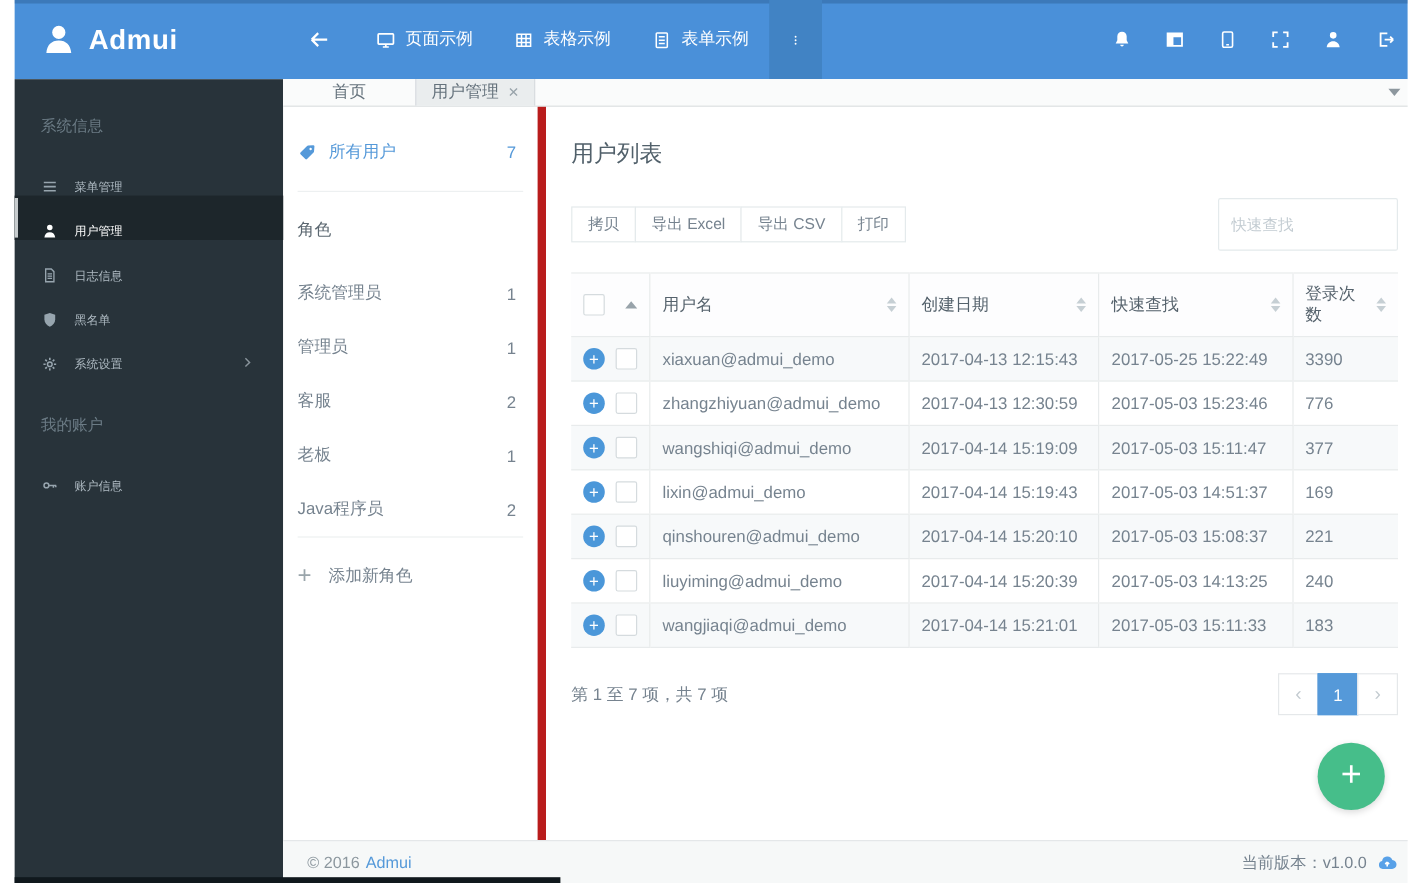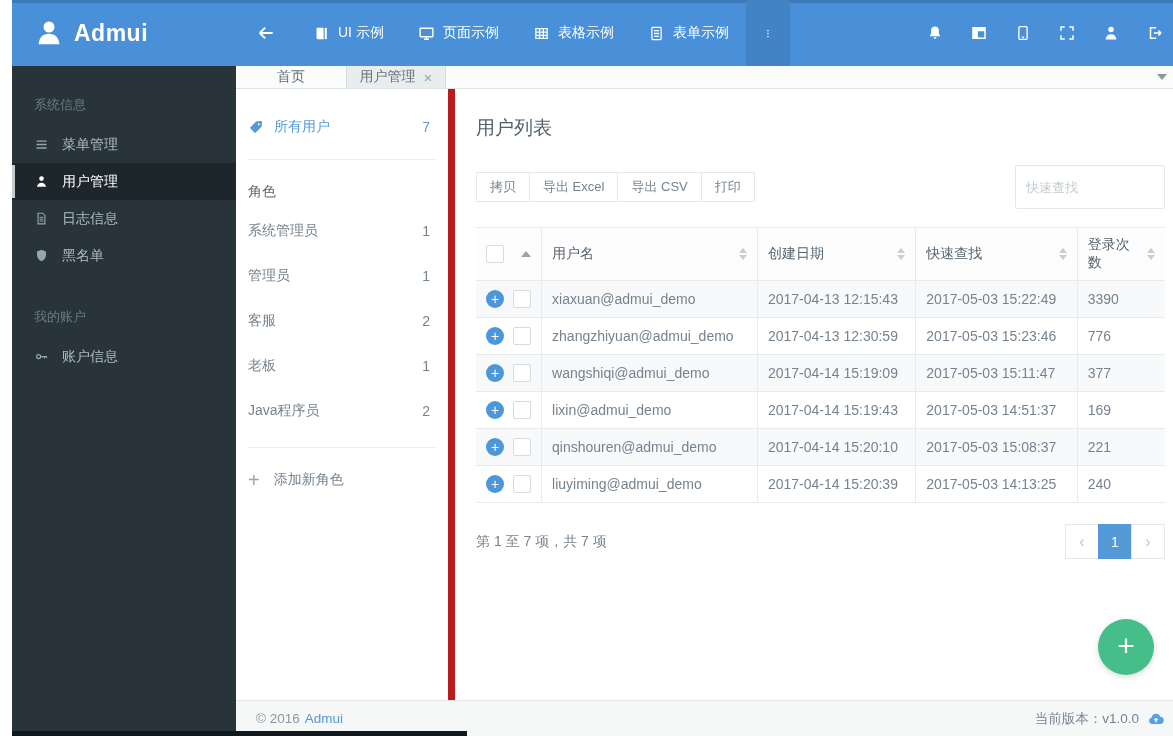--- a/index.html
+++ b/index.html
@@ -20,21 +20,21 @@
   .top-right { margin-left:auto; display:flex; align-items:stretch; padding-right:8px; }
   .icon-btn { width:44px; display:flex; align-items:center; justify-content:center; cursor:pointer; }
   .icon-btn svg { width:18px; height:18px; }
 
   
   .layout { display:flex; height:670px; }
 
   
   .sidebar { width:224px; background:#28333a; flex:none; padding-top:22px; }
   .side-label { color:#6b7b85; font-size:13px; padding:8px 22px 12px; }
-  .side-item { position:relative; display:flex; align-items:center; gap:13px; height:37px; padding:0 24px 0 22px; color:#aebac2; font-size:14px; cursor:pointer; }
+  .side-item { position:relative; display:flex; align-items:flex-end; gap:13px; height:37px; padding:0 24px 0 22px; color:#aebac2; font-size:10px; cursor:pointer; }
   .side-item svg { width:15px; height:15px; flex:none; color:#97a5ae; }
   .side-item.active { background:#1d262b; color:#fff; }
   .side-item.active svg { color:#fff; }
   .side-item.active::before { content:""; position:absolute; left:0; top:2px; bottom:2px; width:3px; background:#c7ccce; }
   .side-item .chev { margin-left:auto; }
   .side-item .chev svg { width:12px; height:12px; color:#8a959c; }
   .side-gap { height:26px; }
 
   
   .workspace { flex:1; display:flex; flex-direction:column; background:#fff; min-width:0; }
@@ -49,21 +49,21 @@
   
   .content { flex:1; display:flex; min-height:0; }
 
   
   .subpanel { width:219px; flex:none; border-right:7px solid #b91c1c; padding:0 12px; }
   .allusers { margin-top:22px; height:32px; display:flex; align-items:center; gap:10px; color:#5599d9; font-size:14px; cursor:pointer; }
   .allusers svg { width:16px; height:16px; }
   .allusers .cnt { margin-left:auto; padding-right:6px; }
   .p-divider { border-top:1px solid #edf0f1; margin-top:16px; }
   .roles-header { margin-top:16px; height:32px; display:flex; align-items:center; color:#5b6770; font-size:14px; }
-  .role-row { height:45px; display:flex; align-items:center; color:#76838f; font-size:14px; cursor:pointer; }
+  .role-row { height:45px; display:flex; align-items:flex-end; color:#76838f; font-size:14px; cursor:pointer; }
   .role-row .role-count { margin-left:auto; padding-right:6px; }
   .addrole { margin-top:12px; height:40px; display:flex; align-items:center; gap:14px; color:#76838f; font-size:14px; cursor:pointer; }
   .addrole .plus { color:#9aa5ab; font-size:20px; font-weight:400; line-height:1; }
 
   
   .main { flex:1; position:relative; padding:18px 20px 0 21px; min-width:0; }
   .page-title { font-size:19px; font-weight:400; color:#51606a; margin:8px 0 24px; }
   .toolbar { display:flex; align-items:center; margin-bottom:18px; }
   .btn-group { display:flex; }
   .tbtn { border:1px solid #e4eaec; background:#fff; color:#76838f; font-size:13px; padding:5px 13px; margin-left:-1px; cursor:pointer; font-family:inherit; }
@@ -128,27 +128,20 @@
     </div>
 
     <nav class="topnav">
       <div class="nav-btn back-btn">
         <svg viewBox="0 0 24 24" style="width:20px;height:20px">
           <path fill="none" stroke="currentColor" stroke-width="2.2" d="M20 12H4.5m0 0L11 5.5M4.5 12L11 18.5"></path>
         </svg>
       </div>
       <div class="nav-btn">
         <svg viewBox="0 0 24 24">
-          <path fill="currentColor" d="M5 4h8.5A1.5 1.5 0 0115 5.5V20H6.5A1.5 1.5 0 015 18.5z"></path>
-          <rect x="16.6" y="4" width="2.9" height="16" fill="currentColor"></rect>
-        </svg>
-        <span>UI 示例</span>
-      </div>
-      <div class="nav-btn">
-        <svg viewBox="0 0 24 24">
           <rect x="3" y="4.5" width="18" height="12" rx="1" fill="none" stroke="currentColor" stroke-width="2"></rect>
           <path d="M8.5 20h7M12 16.5V20" fill="none" stroke="currentColor" stroke-width="2"></path>
         </svg>
         <span>页面示例</span>
       </div>
       <div class="nav-btn">
         <svg viewBox="0 0 24 24">
           <path fill="none" stroke="currentColor" stroke-width="1.8" d="M4 5h16v14H4zM4 10h16M4 14.7h16M9.3 5v14M14.6 5v14"></path>
         </svg>
         <span>表格示例</span>
@@ -234,20 +227,32 @@
         <span>日志信息</span>
       </div>
 
       <div class="side-item">
         <svg viewBox="0 0 24 24">
             <path fill="currentColor" d="M12 2.8l7.2 2.6v5.8c0 4.9-3 8-7.2 10-4.2-2-7.2-5.1-7.2-10V5.4z"></path>
           </svg>
         <span>黑名单</span>
       </div>
 
+      <div class="side-item">
+        <svg viewBox="0 0 24 24">
+          <circle cx="12" cy="12" r="3.1" fill="none" stroke="currentColor" stroke-width="2"></circle>
+          <path fill="none" stroke="currentColor" stroke-width="2.2" d="M12 3.5v3M12 17.5v3M3.5 12h3M17.5 12h3M6 6l2.1 2.1M15.9 15.9L18 18M18 6l-2.1 2.1M8.1 15.9L6 18"></path>
+        </svg>
+        <span>系统设置</span>
+        <span class="chev">
+          <svg viewBox="0 0 24 24">
+              <path fill="none" stroke="currentColor" stroke-width="2.4" d="M9 5l7 7-7 7"></path>
+            </svg>
+        </span>
+      </div>
 
       <div class="side-gap"></div>
       <div class="side-label">我的账户</div>
 
       <div class="side-item">
         <svg viewBox="0 0 24 24">
           <circle cx="7.5" cy="12" r="3.2" fill="none" stroke="currentColor" stroke-width="2"></circle>
           <path fill="none" stroke="currentColor" stroke-width="2" d="M10.7 12h9.8M16.8 12v3.2M20 12v2.4"></path>
         </svg>
         <span>账户信息</span>
@@ -386,21 +391,21 @@
 
                 <tr>
                   <td>
                     <span class="selcell">
                       <span class="expand"></span>
                       <span class="checkbox"></span>
                     </span>
                   </td>
                   <td>xiaxuan@admui_demo</td>
                   <td>2017-04-13 12:15:43</td>
-                  <td>2017-05-03 15:22:49</td>
+                  <td>2017-05-25 15:22:49</td>
                   <td>3390</td>
                 </tr>
 
                 <tr>
                   <td>
                     <span class="selcell">
                       <span class="expand"></span>
                       <span class="checkbox"></span>
                     </span>
                   </td>
@@ -455,20 +460,32 @@
                       <span class="expand"></span>
                       <span class="checkbox"></span>
                     </span>
                   </td>
                   <td>liuyiming@admui_demo</td>
                   <td>2017-04-14 15:20:39</td>
                   <td>2017-05-03 14:13:25</td>
                   <td>240</td>
                 </tr>
 
+                <tr>
+                  <td>
+                    <span class="selcell">
+                      <span class="expand"></span>
+                      <span class="checkbox"></span>
+                    </span>
+                  </td>
+                  <td>wangjiaqi@admui_demo</td>
+                  <td>2017-04-14 15:21:01</td>
+                  <td>2017-05-03 15:11:33</td>
+                  <td>183</td>
+                </tr>
 
             </tbody>
           </table>
 
           <div class="table-foot">
             <span class="tinfo">第 1 至 7 项，共 7 项</span>
             <div class="pager">
               <span class="pbtn">‹</span>
               <span class="pbtn active">1</span>
               <span class="pbtn">›</span>

